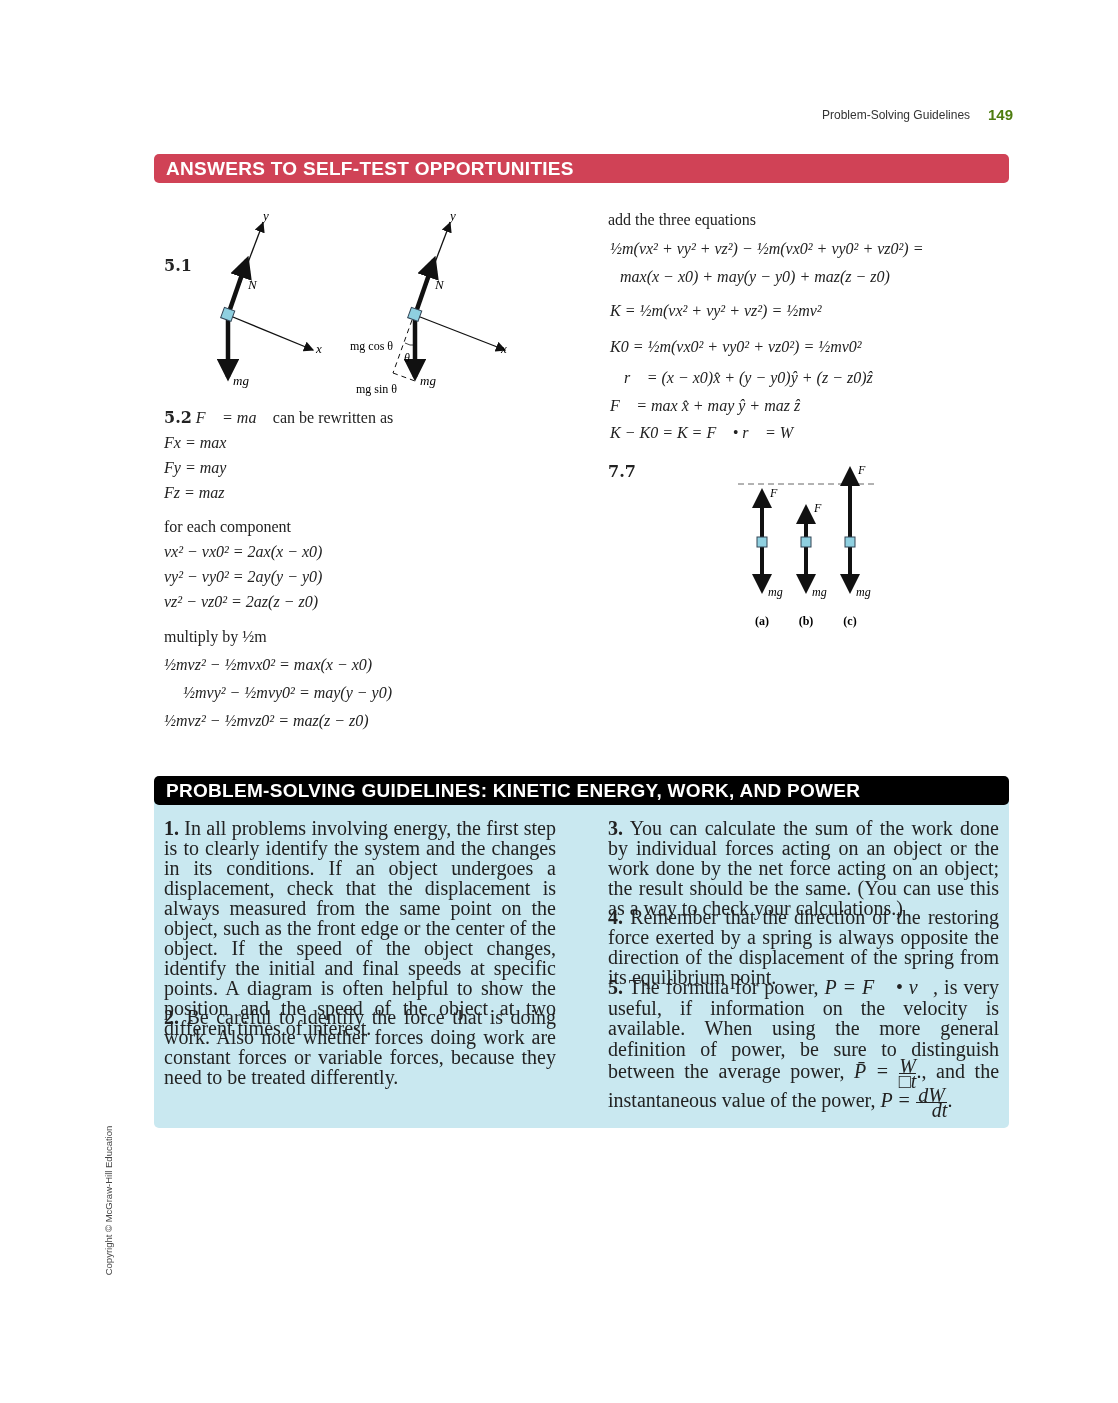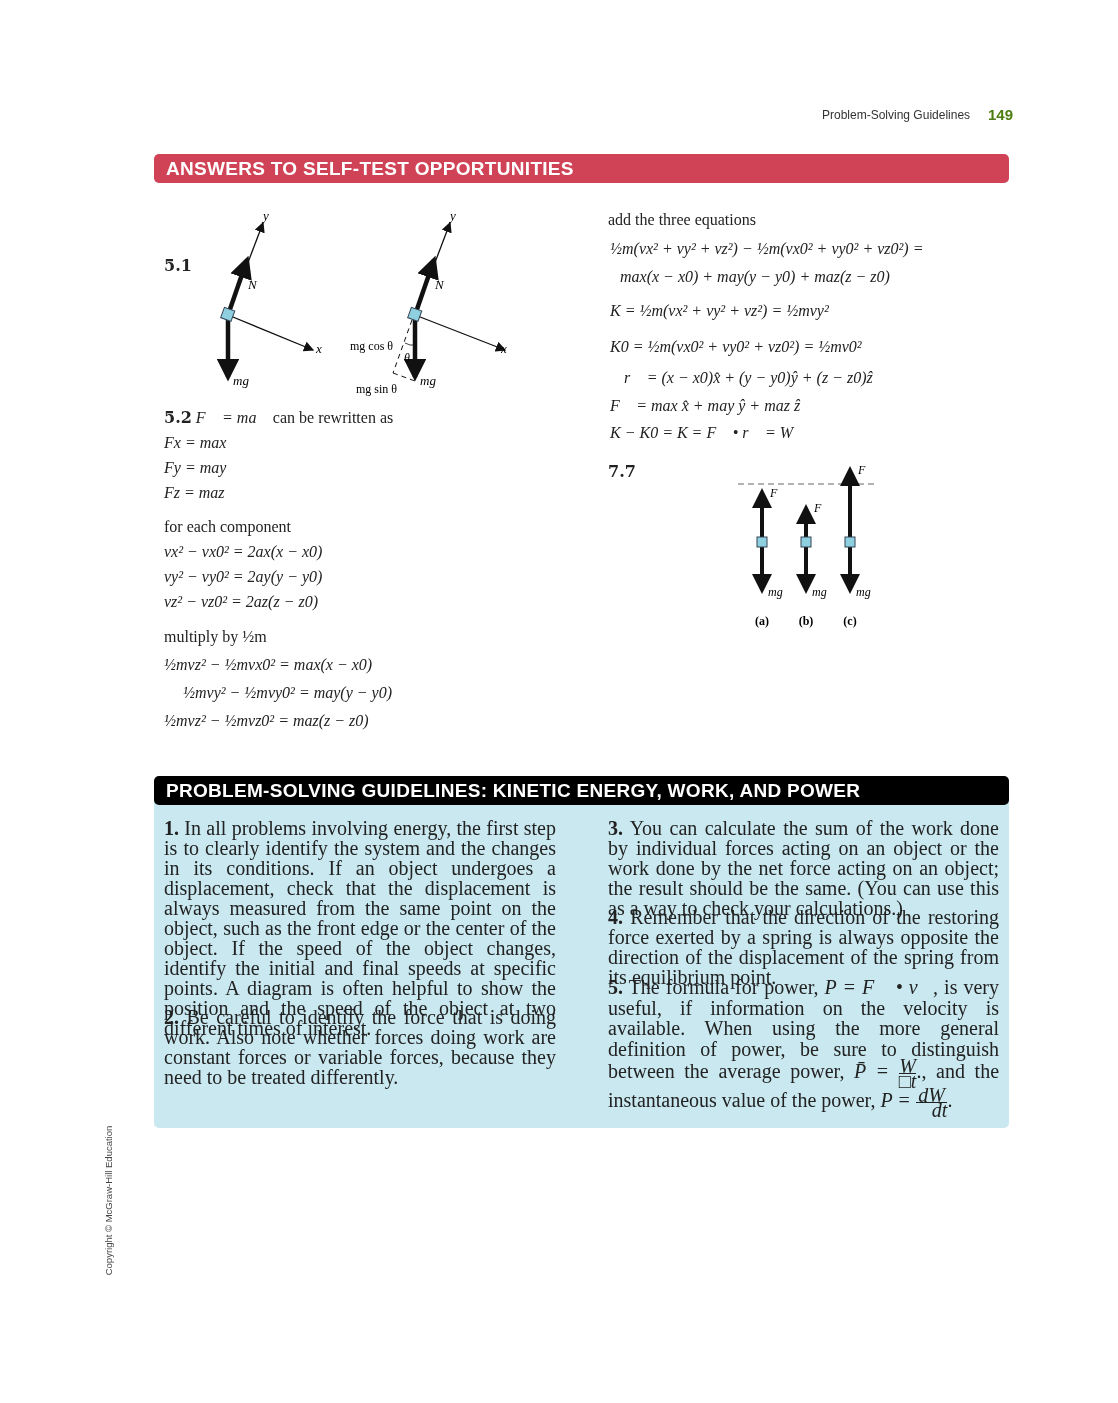--- a/index.html
+++ b/index.html
@@ -96,21 +96,21 @@
 <div class="abs mathline math" style="left:164px; top:593px;">vz² − vz0² = 2az(z − z0)</div>
 
 <div class="abs txt" style="left:164px; top:628px;">multiply by ½m</div>
 <div class="abs mathline math" style="left:164px; top:656px;">½mvz² − ½mvx0² = max(x − x0)</div>
 <div class="abs mathline math" style="left:164px; top:684px;margin-left:19px;">½mvy² − ½mvy0² = may(y − y0)</div>
 <div class="abs mathline math" style="left:164px; top:712px;">½mvz² − ½mvz0² = maz(z − z0)</div>
 
 <div class="abs txt" style="left:608px; top:211px;">add the three equations</div>
 <div class="abs mathline math" style="left:610px; top:240px;">½m(vx² + vy² + vz²) − ½m(vx0² + vy0² + vz0²) =</div>
 <div class="abs mathline math" style="left:620px; top:268px;">max(x − x0) + may(y − y0) + maz(z − z0)</div>
-<div class="abs mathline math" style="left:610px; top:302px;">K = ½m(vx² + vy² + vz²) = ½mvy²</div>
+<div class="abs mathline math" style="left:610px; top:302px;">K = ½m(vx² + vy² + vz²) = ½mv²</div>
 <div class="abs mathline math" style="left:610px; top:338px;">K0 = ½m(vx0² + vy0² + vz0²) = ½mv0²</div>
 <div class="abs mathline math" style="left:624px; top:369px;">r⃗ = (x − x0)x̂ + (y − y0)ŷ + (z − z0)ẑ</div>
 <div class="abs mathline math" style="left:610px; top:397px;">F⃗ = max x̂ + may ŷ + maz ẑ</div>
 <div class="abs mathline math" style="left:610px; top:424px;">K − K0 =   K = F⃗ •   r⃗ = W</div>
 
 <div class="abs label-num" style="left:608px; top:462px; font-size:16px;">7.7</div>
 
 <svg class="abs" style="left:730px; top:458px;" width="160" height="180">
   <defs>
     <marker id="ah3" markerWidth="5" markerHeight="5" refX="4" refY="2.5" orient="auto">

